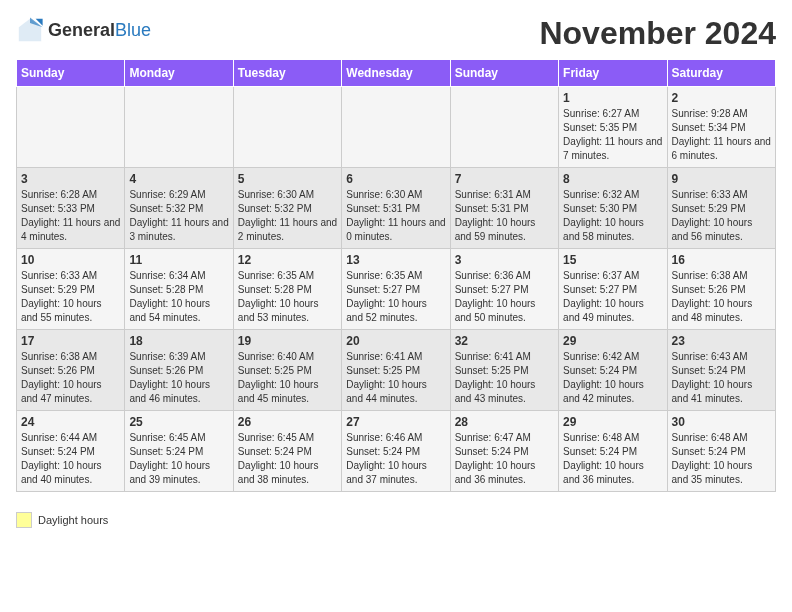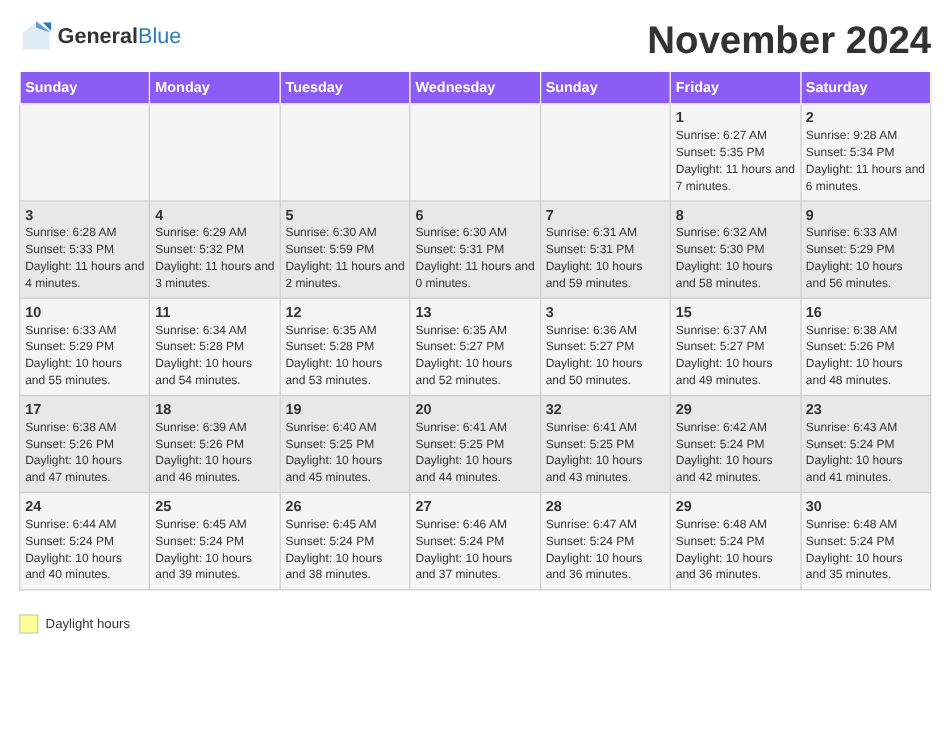--- a/index.html
+++ b/index.html
@@ -173,21 +173,21 @@
         </td>
         <td>
           <span class="day-number">4</span>
           <div class="day-info">Sunrise: 6:29 AM
 Sunset: 5:32 PM
 Daylight: 11 hours and 3 minutes.</div>
         </td>
         <td>
           <span class="day-number">5</span>
           <div class="day-info">Sunrise: 6:30 AM
-Sunset: 5:59 PM
+Sunset: 5:32 PM
 Daylight: 11 hours and 2 minutes.</div>
         </td>
         <td>
           <span class="day-number">6</span>
           <div class="day-info">Sunrise: 6:30 AM
 Sunset: 5:31 PM
 Daylight: 11 hours and 0 minutes.</div>
         </td>
         <td>
           <span class="day-number">7</span>

